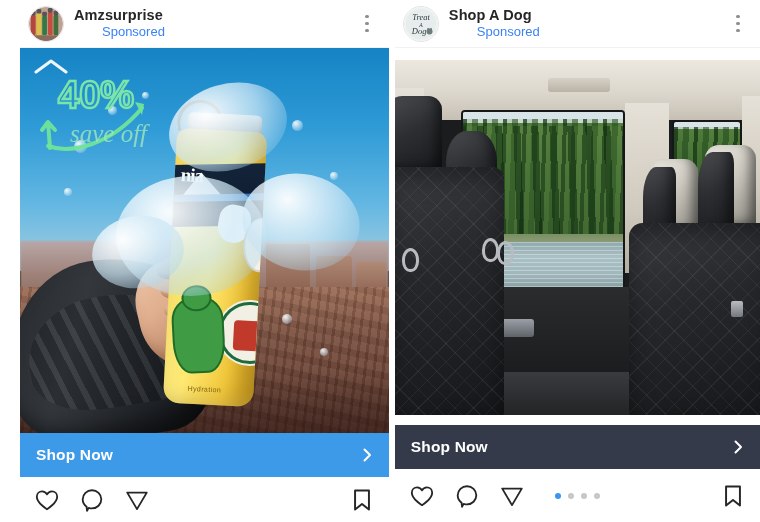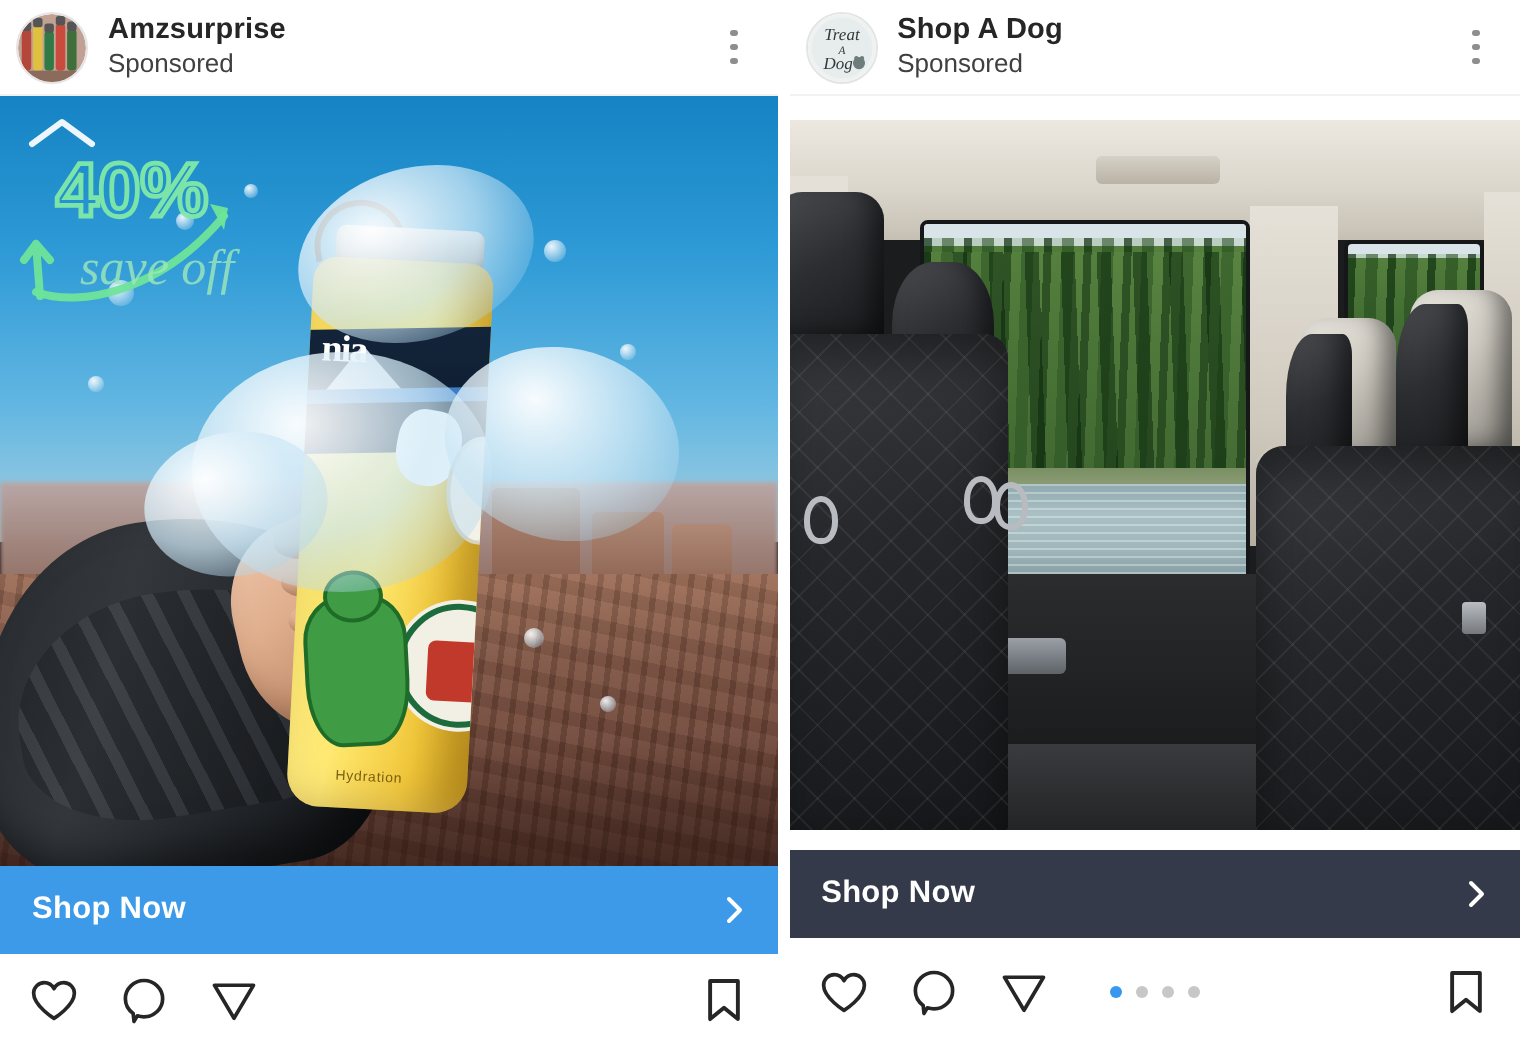--- a/index.html
+++ b/index.html
@@ -18,21 +18,21 @@
   }
 
   
   .post {
     position: relative;
     height: 522px;
     background: #ffffff;
     display: flex;
     flex-direction: column;
   }
-  .post-left  { width: 400px; }
+  .post-left  { width: 400px; padding-left: 20px; }
   .gap-col    { width: 6px; height: 522px; background: #ffffff; }
   .post-right { width: 376px; }
 
   
   .post-header {
     height: 48px;
     flex: 0 0 48px;
     display: flex;
     align-items: center;
     background: #ffffff;
@@ -63,22 +63,23 @@
     font-size: 14.5px;
     line-height: 17px;
     color: #262626;
     font-weight: 600;
     letter-spacing: .1px;
     white-space: nowrap;
   }
   .acct-sub {
     font-size: 13px;
     line-height: 16px;
-    color: #404040;
+    color: #3b82f6;
     white-space: nowrap;
+    margin-left: 28px;
   }
   .kebab {
     width: 24px; height: 28px;
     flex: 0 0 24px;
     display: flex;
     flex-direction: column;
     align-items: center;
     justify-content: center;
     gap: 3.5px;
     cursor: pointer;
@@ -181,21 +182,21 @@
       repeating-linear-gradient(12deg, rgba(0,0,0,.10) 0 7px, rgba(255,255,255,.04) 7px 16px);
     opacity: .75;
   }
   .canyon-shadow {
     position: absolute; left: 0; right: 0; bottom: 0; height: 16%;
     background: linear-gradient(180deg, rgba(60,30,20,0) 0%, rgba(50,26,18,.55) 100%);
   }
 
   .promo {
     position: absolute;
-    left: 6px; top: 14px;
+    left: 16px; top: 14px;
     width: 150px; height: 95px;
     pointer-events: none;
   }
   .promo svg { display:block; width:100%; height:100%; }
 
   .swoosh {
     position: absolute;
     left: 14px; top: 10px;
     width: 34px; height: 16px;
     pointer-events: none;

